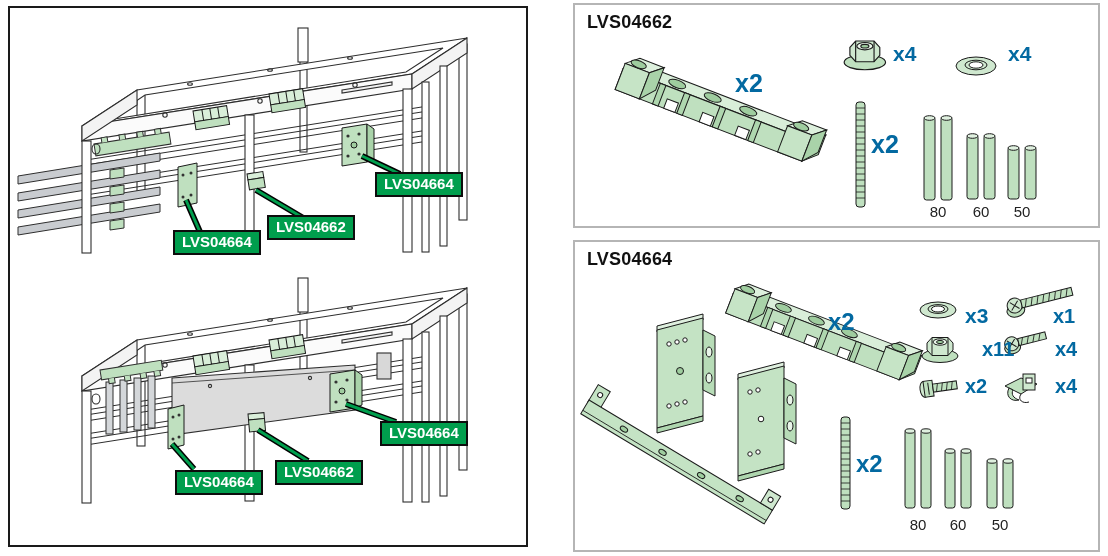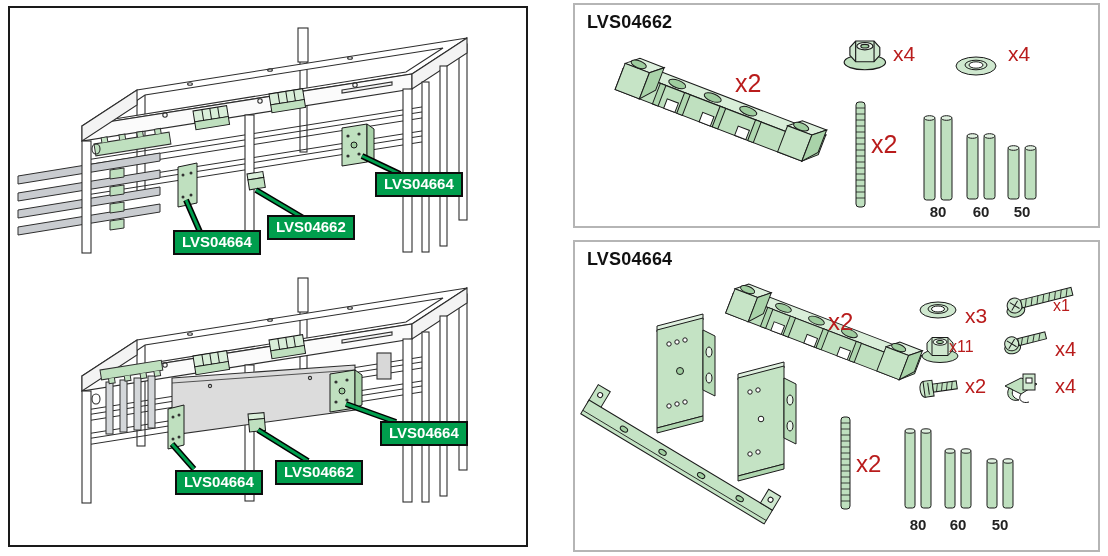--- a/index.html
+++ b/index.html
@@ -20,24 +20,24 @@
   .kit-title{
     position:absolute;left:12px;top:7px;font-size:18px;font-weight:bold;
     color:#111;letter-spacing:.2px;
   }
   .fig-svg{position:absolute;left:0;}
   .tag{
     position:absolute;background:#009E4D;color:#fff;border:2px solid #0d0d0d;
     font-weight:bold;font-size:15px;line-height:1.2;padding:1px 7px 2px;
     white-space:nowrap;z-index:5;
   }
-  .qty{position:absolute;font-weight:normal;color:#b91c1c;line-height:1;}
+  .qty{position:absolute;font-weight:bold;color:#0369a1;line-height:1;}
   .qty.big{font-size:25px;}
   .qty.med{font-size:21px;}
-  .num{position:absolute;font-size:15px;color:#222;width:34px;text-align:center;font-weight:bold;}
+  .num{position:absolute;font-size:15px;color:#222;width:34px;text-align:center;}
   svg{display:block;}
 </style>
 </head>
 <body>
 
 <div class="panel-left">
 
   <svg class="fig-svg" style="top:6px" width="516" height="250" viewBox="0 0 516 250">
     <g stroke="#2e2e2e" stroke-width="1.1" fill="#ffffff">
 
@@ -445,22 +445,22 @@
         <rect x="412" y="218" width="10" height="48" rx="2.5" fill="#bfe0bf"></rect>
         <ellipse cx="417" cy="219" rx="5" ry="2.2" fill="#dff0df"></ellipse>
         <rect x="428" y="218" width="10" height="48" rx="2.5" fill="#bfe0bf"></rect>
         <ellipse cx="433" cy="219" rx="5" ry="2.2" fill="#dff0df"></ellipse>
       </g>
     </g>
   </svg>
 
   <div class="qty big" style="left:253px;top:68px;font-size:24px">x2</div>
   <div class="qty med" style="left:390px;top:63px;font-size:21px">x3</div>
-  <div class="qty med" style="left:478px;top:56px;font-size:16px">x1</div>
-  <div class="qty med" style="left:374px;top:97px;font-size:16px">x11</div>
+  <div class="qty med" style="left:478px;top:64px;font-size:20px">x1</div>
+  <div class="qty med" style="left:407px;top:97px;font-size:20px">x11</div>
   <div class="qty med" style="left:480px;top:97px;font-size:20px">x4</div>
   <div class="qty med" style="left:390px;top:134px;font-size:20px">x2</div>
   <div class="qty med" style="left:480px;top:134px;font-size:20px">x4</div>
   <div class="qty big" style="left:281px;top:210px;font-size:24px">x2</div>
   <div class="num" style="left:326px;top:274px">80</div>
   <div class="num" style="left:366px;top:274px">60</div>
   <div class="num" style="left:408px;top:274px">50</div>
 </div>
 
 </body></html>

